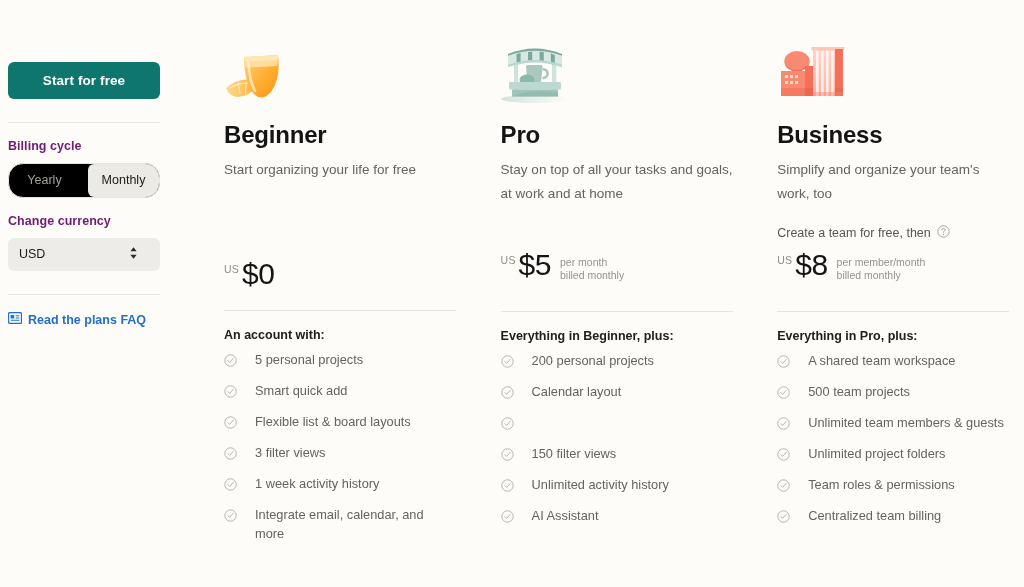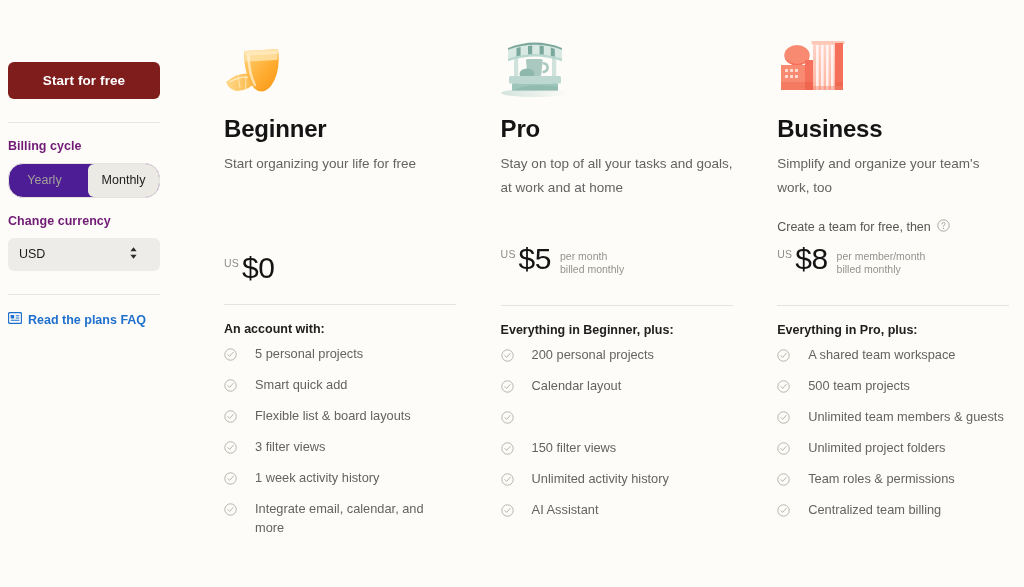--- a/index.html
+++ b/index.html
@@ -25,21 +25,21 @@
     position: absolute;
     left: 8px;
     top: 62px;
     width: 152px;
   }
 
   .start-free-btn {
     display: block;
     width: 152px;
     height: 37px;
-    background: #7f1d1d;
+    background: #0f766e;
     color: #ffffff;
     border: none;
     border-radius: 6px;
     font-family: "Liberation Sans", sans-serif;
     font-size: 13.5px;
     font-weight: bold;
     letter-spacing: 0.1px;
     cursor: pointer;
     text-align: center;
     line-height: 37px;
@@ -60,21 +60,21 @@
     letter-spacing: 0.05px;
   }
 
   
   .seg-wrap {
     margin-top: 10px;
     width: 152px;
     height: 35px;
     border: 1px solid #e6e4df;
     border-radius: 15px;
-    background: #4c1d95;
+    background: #000000;
     display: flex;
     overflow: hidden;
     padding: 0;
     gap: 8px;
   }
   .seg-btn {
     flex: 1;
     border: none;
     background: transparent;
     font-family: "Liberation Sans", sans-serif;
@@ -133,21 +133,21 @@
     text-decoration: none;
     cursor: pointer;
     width: max-content;
   }
   .faq-icon { display: block; flex: none; }
 
   
   .plans {
     position: absolute;
     left: 224px;
-    top: 22px;
+    top: 28px;
     right: 0;
     display: flex;
   }
   .plan { width: 278px; }
   .plan:last-child { width: 248px; }
   .plan-inner { width: 232px; }
   .plan:last-child .plan-inner { width: 232px; }
 
   .plan-icon {
     height: 78px;

